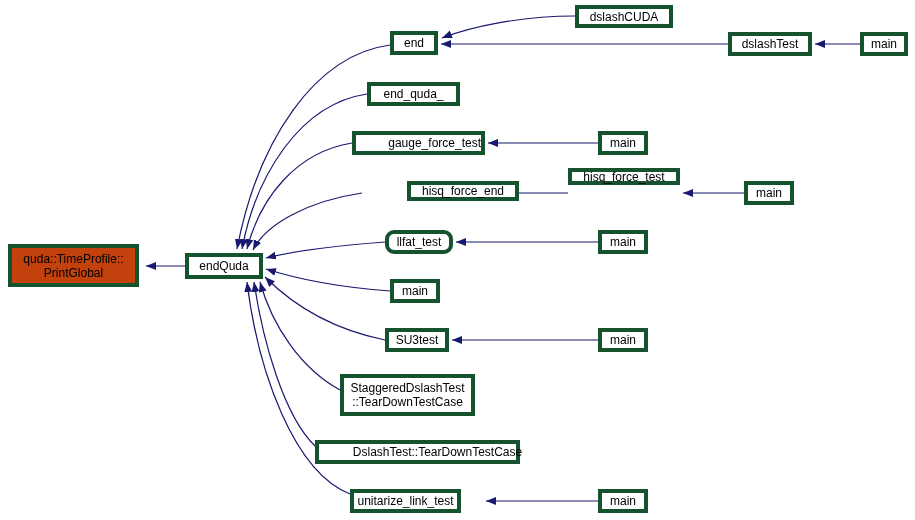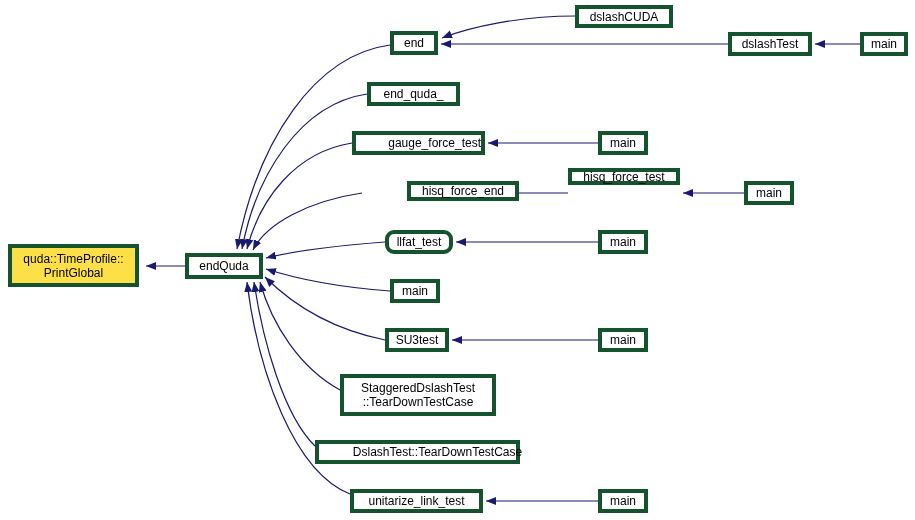--- a/index.html
+++ b/index.html
@@ -32,21 +32,21 @@
     line-height: 14px;
     display: flex;
     flex-direction: column;
     align-items: center;
     justify-content: center;
     text-align: center;
     white-space: nowrap;
     cursor: pointer;
   }
   .node.selected {
-    background: #fde047;
+    background: #c2410c;
     cursor: default;
   }
   .edge {
     fill: none;
     stroke: #191970;
     stroke-width: 1.2;
   }
 </style>
 </head>
 <body>
@@ -146,30 +146,30 @@
   </div>
 
   <div class="node" style="left:385px; top:328px; width:64px; height:24px;">
     <span>SU3test</span>
   </div>
 
   <div class="node" style="left:598px; top:328px; width:50px; height:24px;">
     <span>main</span>
   </div>
 
-  <div class="node" style="left:340px; top:374px; width:156px; height:42px;align-items:center;">
+  <div class="node" style="left:340px; top:374px; width:135px; height:42px;align-items:center;">
     <span>StaggeredDslashTest</span>
     <span>::TearDownTestCase</span>
   </div>
 
   <div class="node" style="left:315px; top:440px; width:205px; height:24px;padding-left:40px;">
     <span>DslashTest::TearDownTestCase</span>
   </div>
 
-  <div class="node" style="left:350px; top:489px; width:133px; height:24px;">
+  <div class="node" style="left:350px; top:489px; width:111px; height:24px;">
     <span>unitarize_link_test</span>
   </div>
 
   <div class="node" style="left:598px; top:489px; width:50px; height:24px;">
     <span>main</span>
   </div>
 
 </div>
 
 </body></html>

